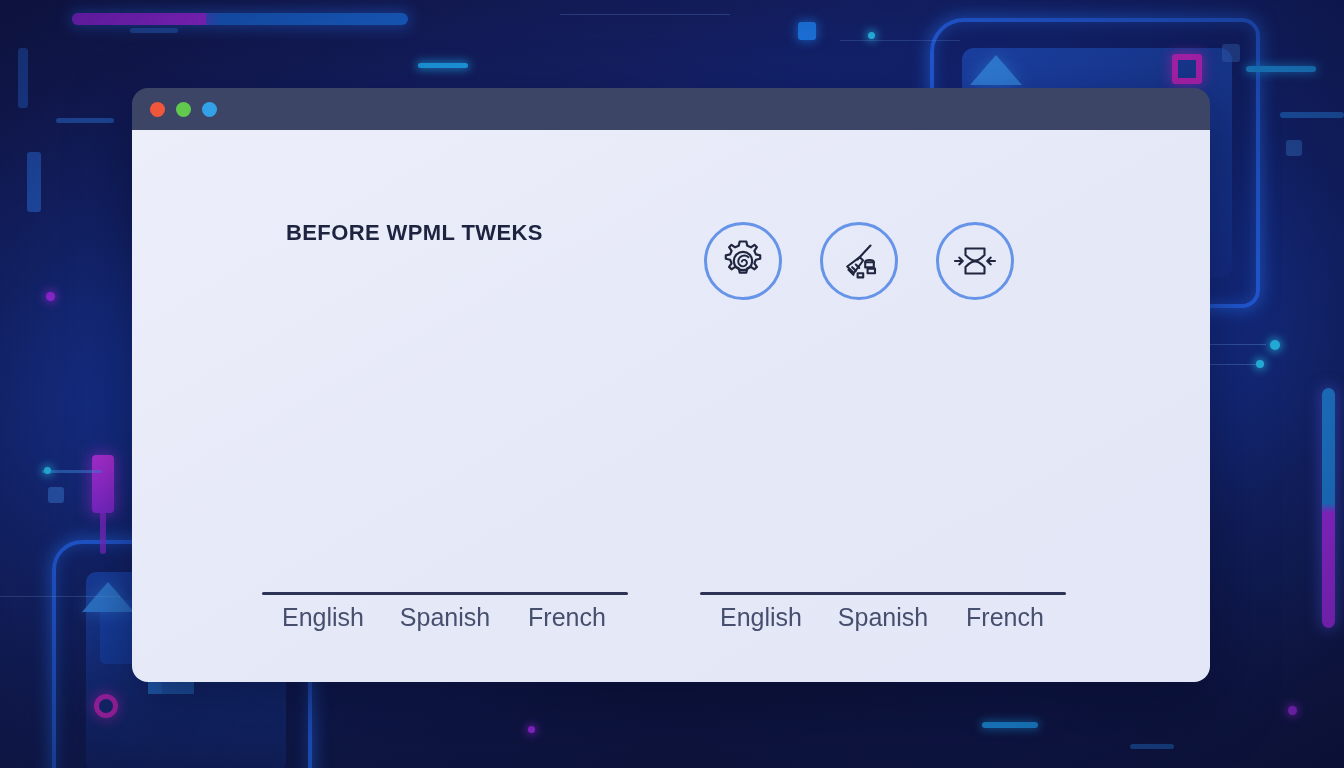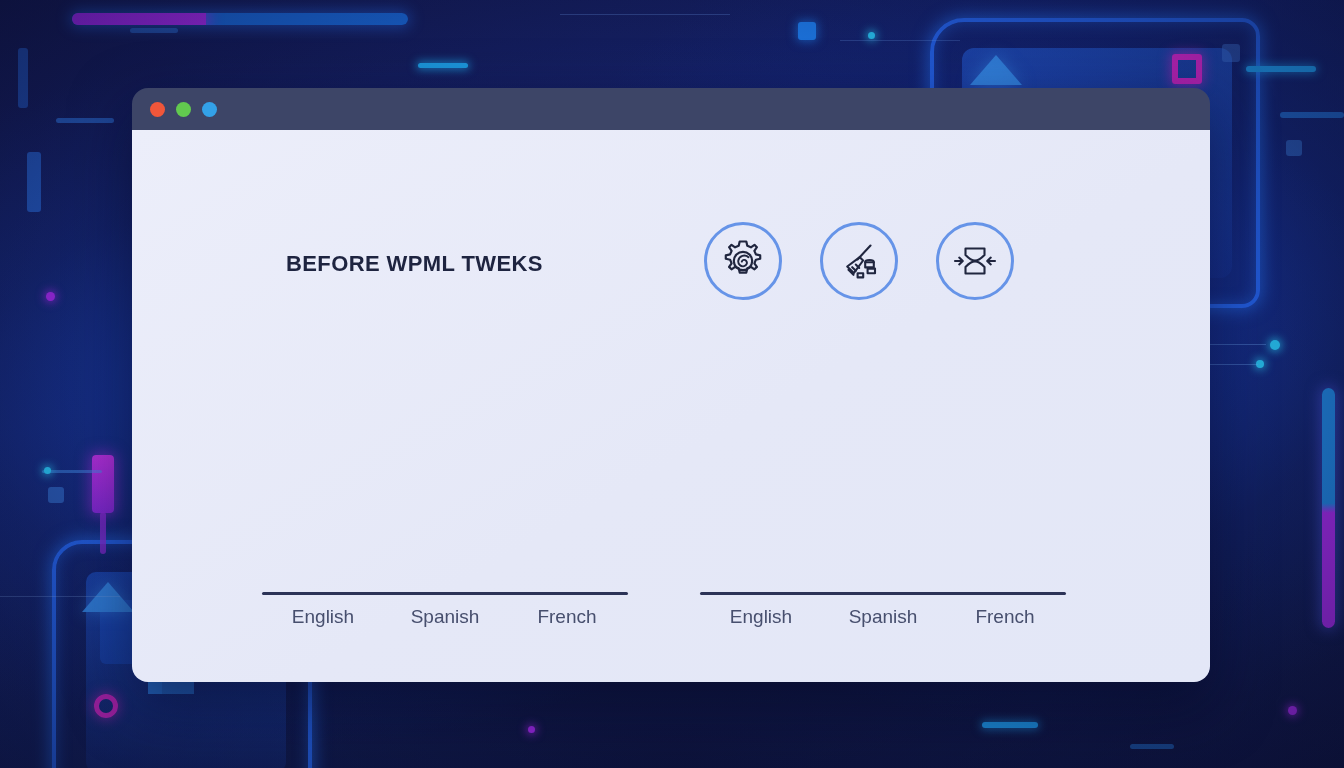--- a/index.html
+++ b/index.html
@@ -204,21 +204,21 @@
     box-shadow: 2px 0 6px rgba(60,70,120,0.14);
   }
   .bar-orange { background:linear-gradient(180deg,#f2974c 0%, #ef8a46 45%, #ee7040 100%); }
   .bar-green  { background:linear-gradient(180deg,#9ad36e 0%, #84c862 50%, #63b955 100%); }
 
   .labels {
     position:absolute; left:0; bottom:0; width:100%; height:36px;
     display:flex; align-items:center; justify-content:space-around;
   }
   .axis-label {
-    width:110px; text-align:center; font-size:19px; color:#474f6e;
+    width:110px; text-align:center; font-size:25px; color:#474f6e;
   }
 </style>
 </head>
 <body>
 
 <div id="bg">
   <div class="bg-base"></div>
 
   <div class="circuit circuit-tr"></div>
   <div class="circuit-tr-inner"></div>
@@ -274,21 +274,21 @@
 <div id="window">
 
   <div class="titlebar">
     <div class="tl tl-red"></div>
     <div class="tl tl-green"></div>
     <div class="tl tl-blue"></div>
   </div>
 
   <div class="content">
 
-    <div class="chart-title" id="title-before" style="color: rgb(30, 36, 64); margin-top: 31px;">BEFORE WPML TWEKS</div>
+    <div class="chart-title" id="title-before" style="color: rgb(30, 36, 64);">BEFORE WPML TWEKS</div>
 
 
     <div class="icons-row">
 
       <div class="icon-circle">
         <span>
           <svg width="50" height="50" viewBox="0 0 50 50" fill="none" stroke="#20263f" stroke-width="2.2" stroke-linejoin="round">
             <path d="M25 5.5 l3.3 0 1 4.3 3.6 1.5 3.6-2.5 2.4 2.4 -2.5 3.6 1.5 3.6 4.3 1 0 3.3 -4.3 1 -1.5 3.6 2.5 3.6 -2.4 2.4 -3.6-2.5 -3.6 1.5 -1 4.3 -3.3 0 -3.3 0 -1-4.3 -3.6-1.5 -3.6 2.5 -2.4-2.4 2.5-3.6 -1.5-3.6 -4.3-1 0-3.3 4.3-1 1.5-3.6 -2.5-3.6 2.4-2.4 3.6 2.5 3.6-1.5 1-4.3 3.3 0 Z"></path>
             <circle cx="25" cy="25" r="9.2"></circle>
             <path d="M30.5 21.2 c-3.6-3.4-9.4-1.4-10.2 3.3 -0.6 3.6 2.6 6.6 5.8 5.7 2.6-0.7 3.6-3.6 2.1-5.4 -1.3-1.5-3.8-1.1-4.4 0.8" stroke-width="1.9" stroke-linecap="round" fill="none"></path>

